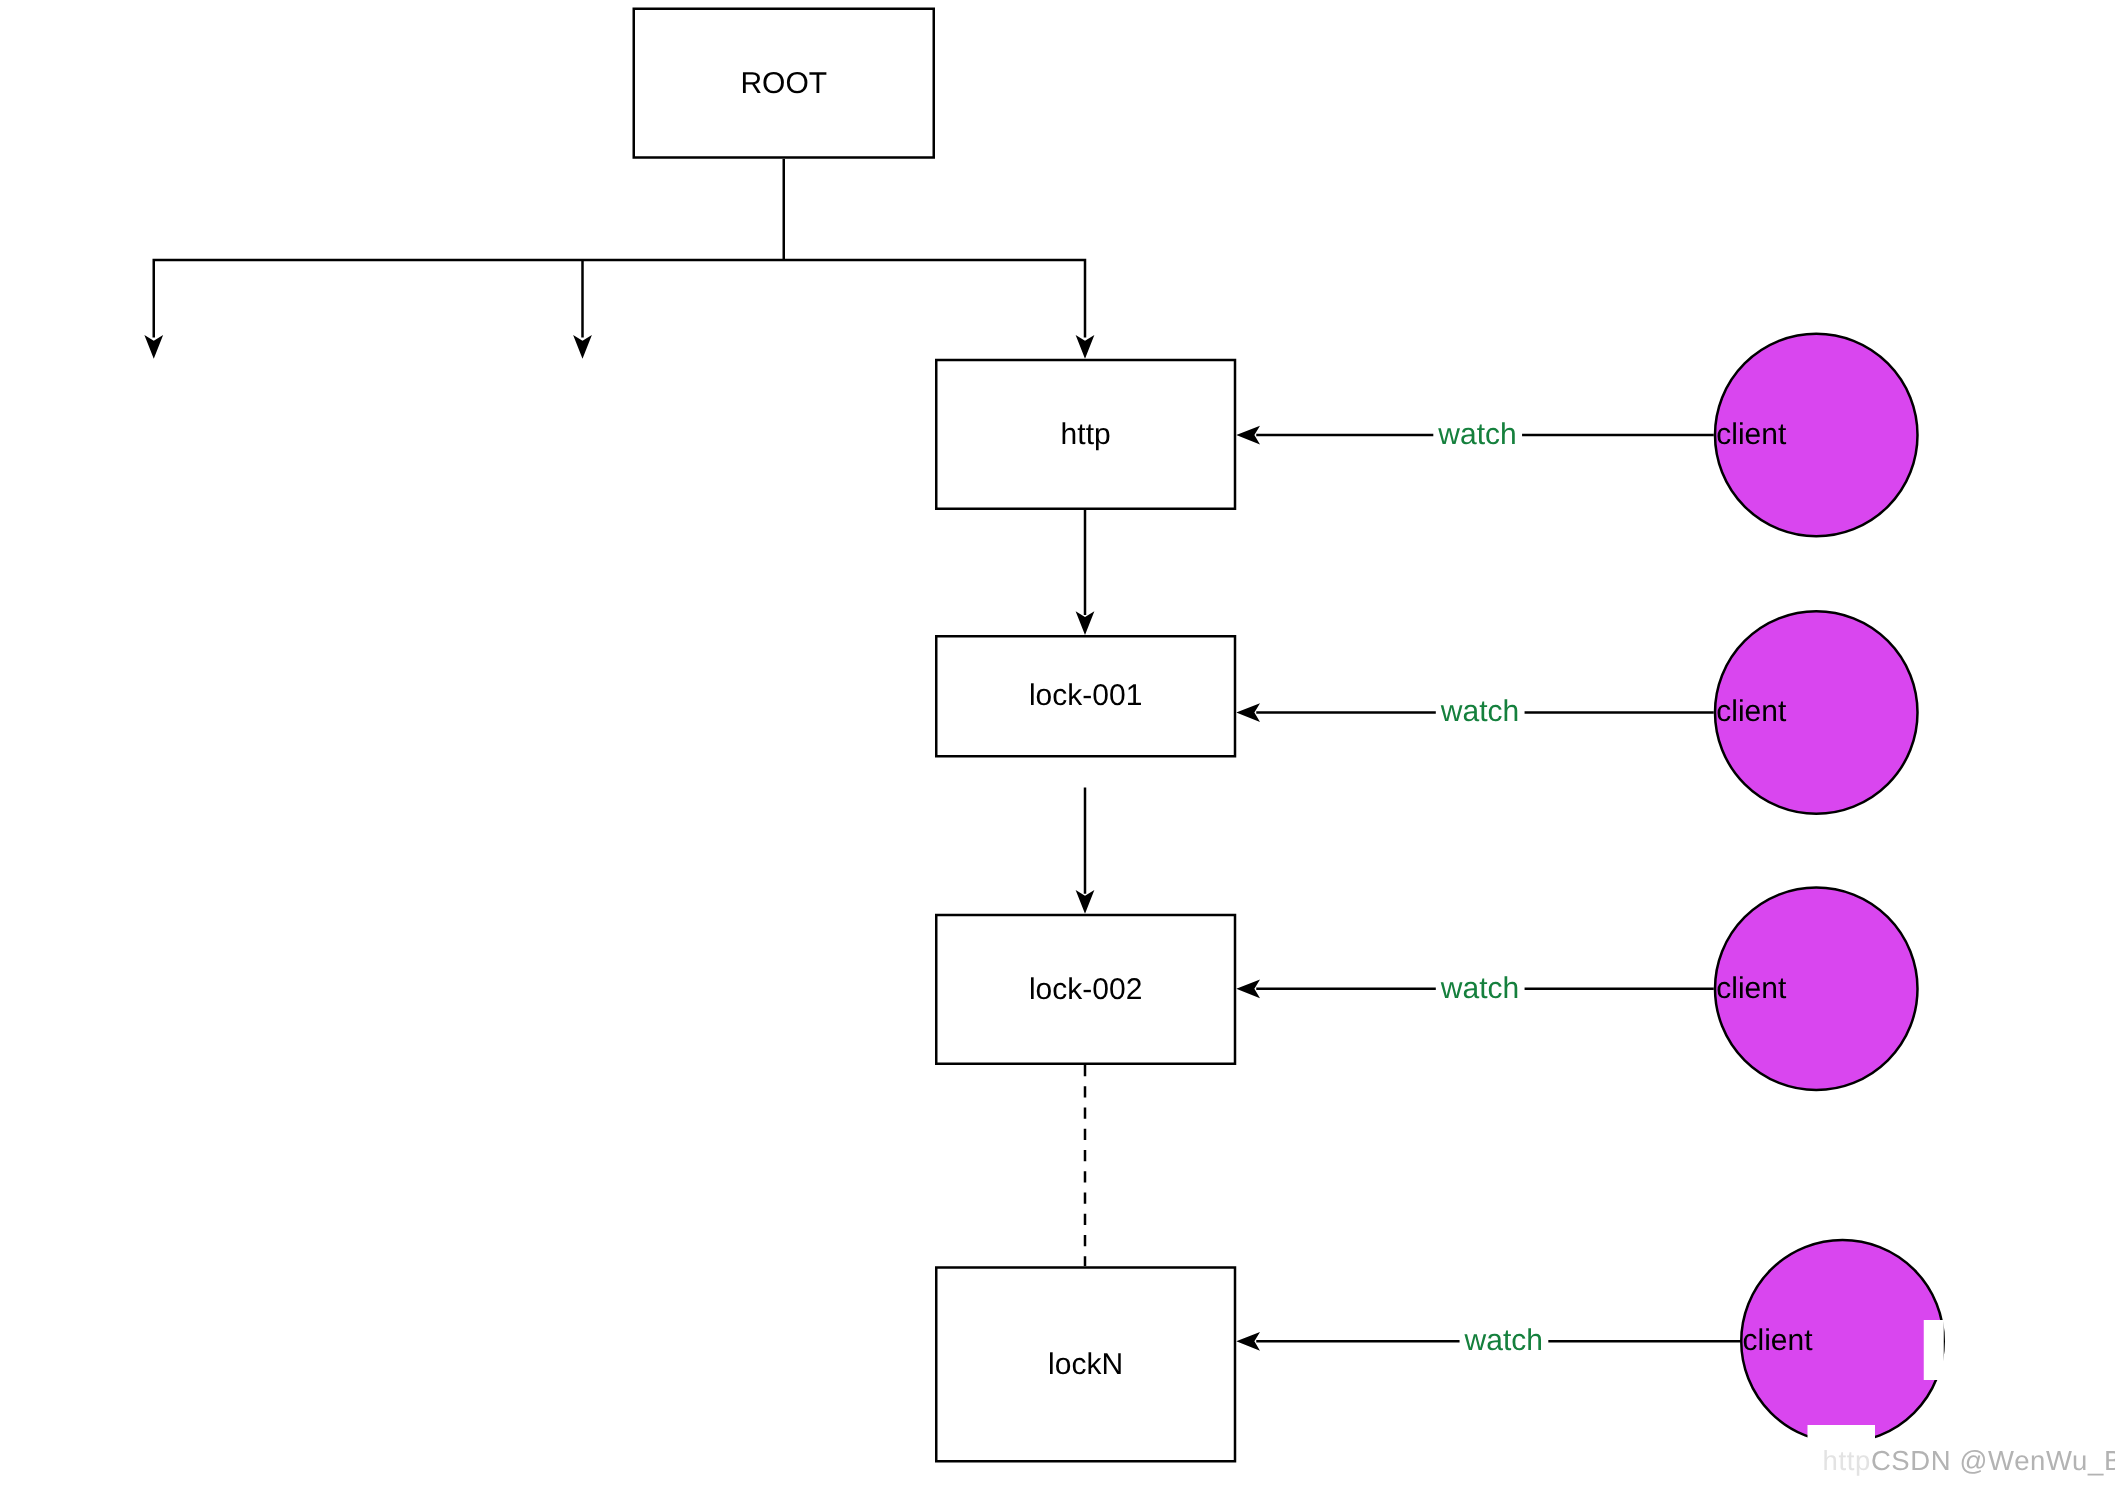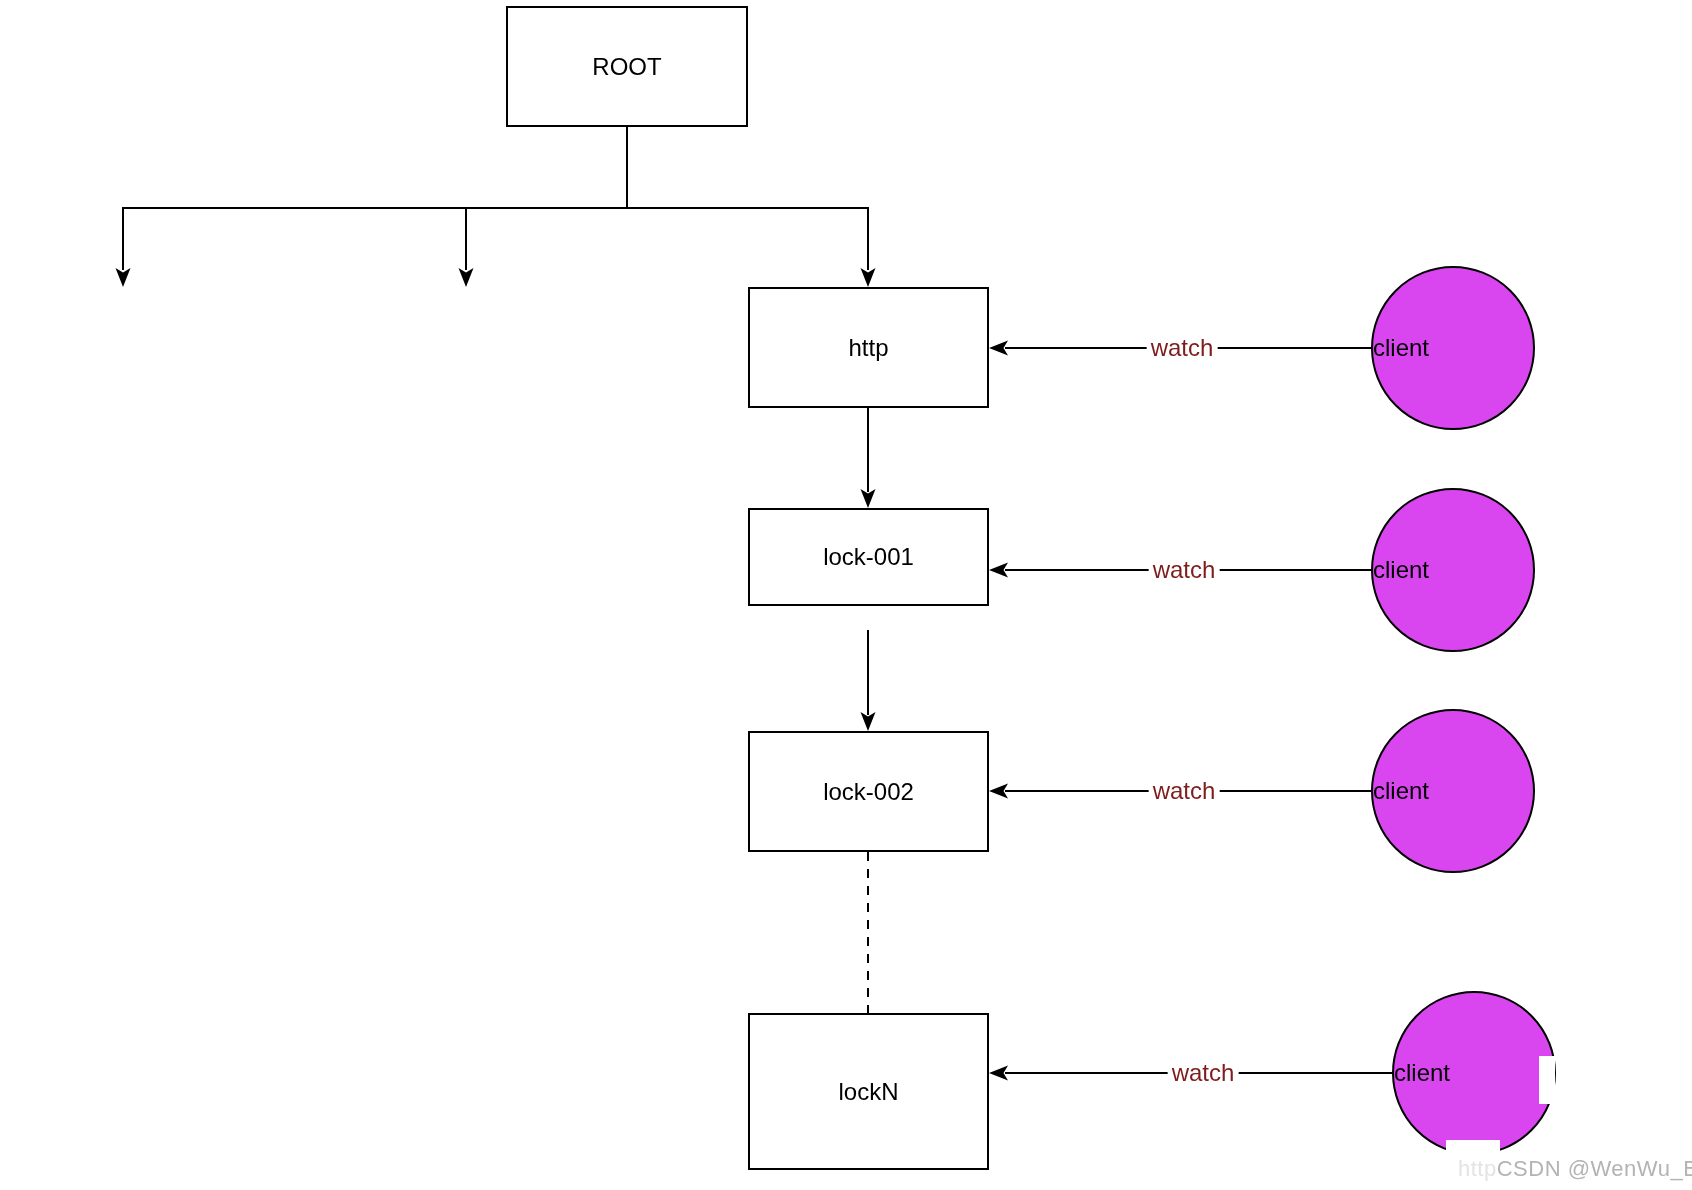--- a/index.html
+++ b/index.html
@@ -39,21 +39,21 @@
     align-items: center;
     font-size: 24px;
     color: #000000;
   }
   .edge-label {
     position: absolute;
     transform: translate(-50%, -50%);
     background: #ffffff;
     padding: 0 4px;
     font-size: 24px;
-    color: #7f1d1d;
+    color: #15803d;
     white-space: nowrap;
   }
   .artifact {
     position: absolute;
     background: #ffffff;
   }
   .watermark {
     position: absolute;
     left: 1458px;
     top: 1156px;

